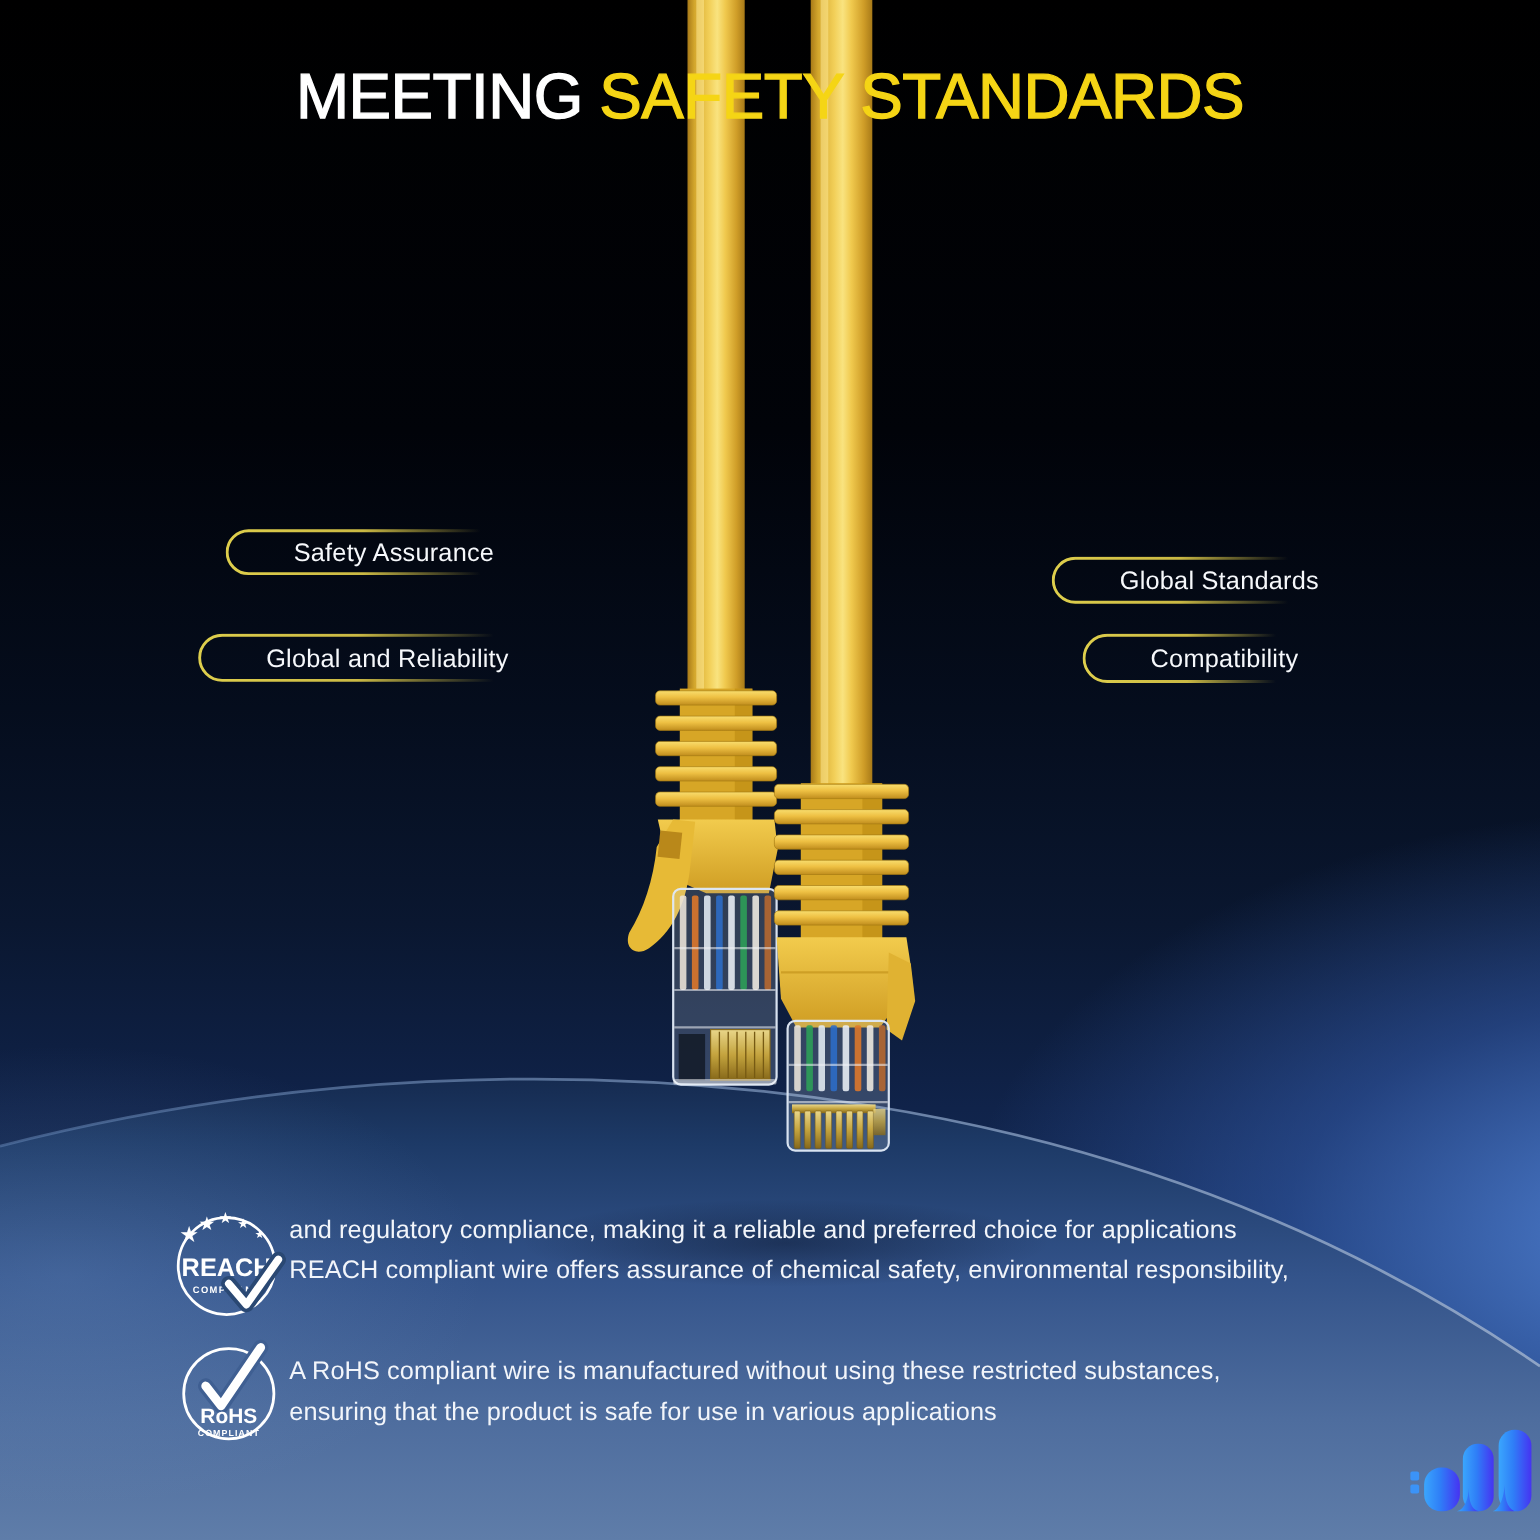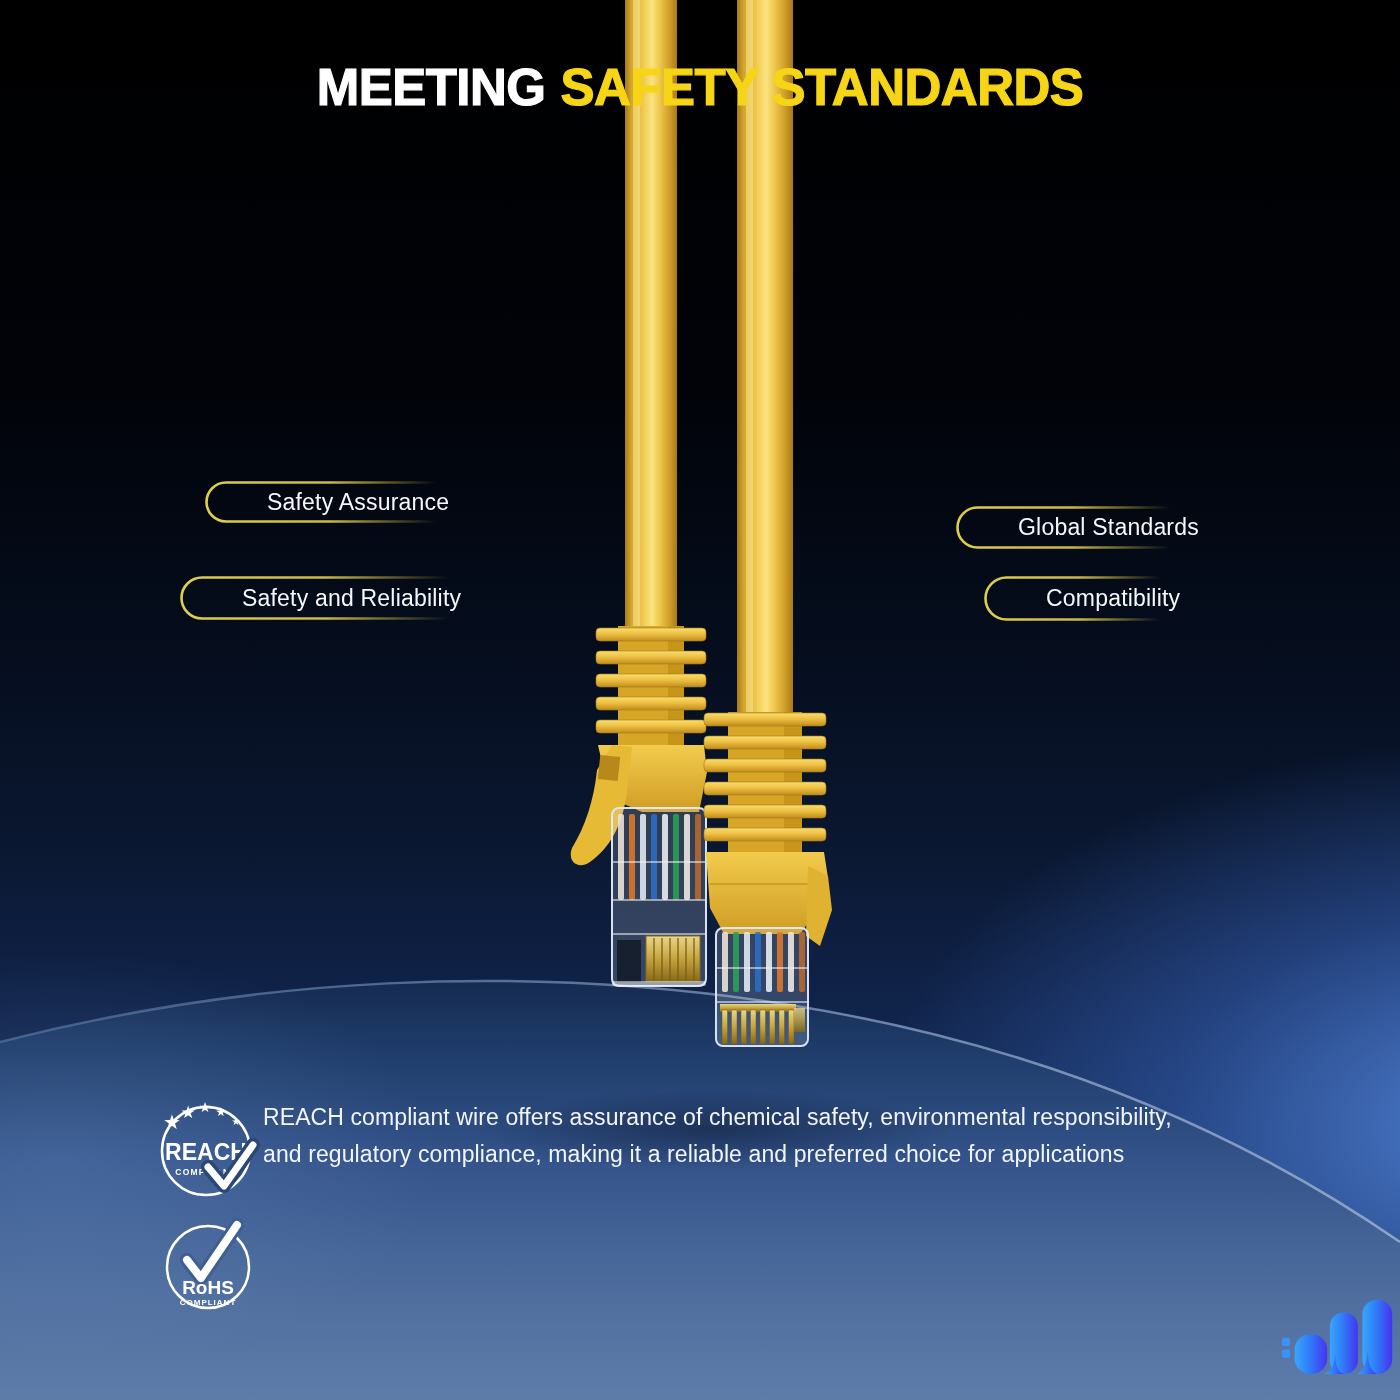--- a/index.html
+++ b/index.html
@@ -8,21 +8,21 @@
     font-family:"Liberation Sans","DejaVu Sans",sans-serif;
     background:
       radial-gradient(1050px 620px at 109% 80%, rgba(82,132,216,.95) 0%, rgba(52,92,172,.55) 34%, rgba(20,40,85,0) 62%),
       linear-gradient(180deg,#000 0%,#010309 28%,#050d1d 46%,#0a1730 60%,#10234a 72%,#16305e 84%,#1b3a6e 100%);
   }
   svg{display:block}
   .layer{position:absolute;left:0;top:0;}
   
   #title{
     position:absolute;left:0;top:56px;width:1400px;text-align:center;
-    font-size:51px;font-weight:700;letter-spacing:-.5px;line-height:64px;
+    font-size:58px;font-weight:400;letter-spacing:-.5px;line-height:64px;
     -webkit-text-stroke:1.2px currentColor;z-index:5;white-space:nowrap;
   }
   #title .t-white{color:#ffffff;}
   #title .t-yellow{color:#f5d515;margin-left:15px;}
   
   .feature{position:absolute;z-index:6;display:flex;align-items:center;}
   .feature .bracket{position:absolute;left:0;top:0;}
   .feature .label-text{
     position:relative;color:#f6f8fb;font-size:23px;letter-spacing:.2px;
     padding-left:19px;white-space:nowrap;margin-left:43px;
@@ -220,21 +220,21 @@
     <svg class="bracket" width="292" height="44">
       <defs>
           <linearGradient id="g2" x1="0" y1="0" x2="1" y2="0">
         <stop offset="0" stop-color="#ead94f" stop-opacity=".95"></stop>
             <stop offset=".5" stop-color="#e0cc49" stop-opacity=".9"></stop>
         <stop offset=".93" stop-color="#e0cc49" stop-opacity="0"></stop>
           </linearGradient>
         </defs>
       <path d="M289 1.5 L22 1.5 A20.5 20.5 0 0 0 22 42.5 L289 42.5" fill="none" stroke="url(#g2)" stroke-width="2.6"></path>
     </svg>
-    <span class="label-text">Safety and Reliability</span>
+    <span class="label-text">Global and Reliability</span>
   </div>
 
   <div class="feature" id="feature-2">
     <svg class="bracket" width="234" height="43">
       <defs>
           <linearGradient id="g3" x1="0" y1="0" x2="1" y2="0">
         <stop offset="0" stop-color="#ead94f" stop-opacity=".95"></stop>
             <stop offset=".5" stop-color="#e0cc49" stop-opacity=".9"></stop>
         <stop offset=".93" stop-color="#e0cc49" stop-opacity="0"></stop>
           </linearGradient>
@@ -266,33 +266,37 @@
     <text class="star" x="71" y="23" font-size="12" text-anchor="middle">★</text>
     <text class="star" x="86" y="32" font-size="10" text-anchor="middle">★</text>
     <text x="56" y="67" font-size="23" font-weight="bold" text-anchor="middle">REACH</text>
     <text x="56" y="82" font-size="8.5" font-weight="bold" letter-spacing="1.2" text-anchor="middle">COMPLIANT</text>
     <g fill="none" stroke-linecap="round" stroke-linejoin="round">
       <path d="M58 74 L74 93 L103 52" stroke="#2a4873" stroke-width="14"></path>
       <path d="M58 74 L74 93 L103 52" stroke="#fff" stroke-width="7"></path>
     </g>
   </svg>
   <div class="compliance-text" id="reach-text">
+    <p>and regulatory compliance, making it a reliable and preferred choice for applications</p>
     <p>REACH compliant wire offers assurance of chemical safety, environmental responsibility,</p>
-    <p>and regulatory compliance, making it a reliable and preferred choice for applications</p>
   </div>
 
   <svg class="badge" id="rohs-badge" width="102" height="102" viewBox="0 0 102 102" style="overflow:visible">
     <circle cx="51" cy="57" r="41" fill="none" stroke="#fff" stroke-width="2.5"></circle>
     <g fill="none" stroke-linecap="round" stroke-linejoin="round">
       <path d="M30 50 L44 68 L80 15" stroke="#3f5f92" stroke-width="14"></path>
       <path d="M30 50 L44 68 L80 15" stroke="#fff" stroke-width="8"></path>
     </g>
     <text x="51" y="84" font-size="19" font-weight="bold" text-anchor="middle">RoHS</text>
     <text x="51" y="95" font-size="8" font-weight="bold" letter-spacing="1" text-anchor="middle">COMPLIANT</text>
   </svg>
+  <div class="compliance-text" id="rohs-text">
+    <p>A RoHS compliant wire is manufactured without using these restricted substances,</p>
+    <p>ensuring that the product is safe for use in various applications</p>
+  </div>
 
   <svg id="logo" width="112" height="84" viewBox="0 0 124 84">
     <defs>
       <linearGradient id="lg" x1="0" y1="0" x2="1" y2="0">
         <stop offset="0" stop-color="#3aa6fd"></stop>
           <stop offset=".45" stop-color="#2f7ef7"></stop>
         <stop offset="1" stop-color="#4633f2"></stop>
       </linearGradient>
     </defs>
     <rect x="0" y="44" width="9" height="9" rx="2" fill="#3b93f7"></rect>

